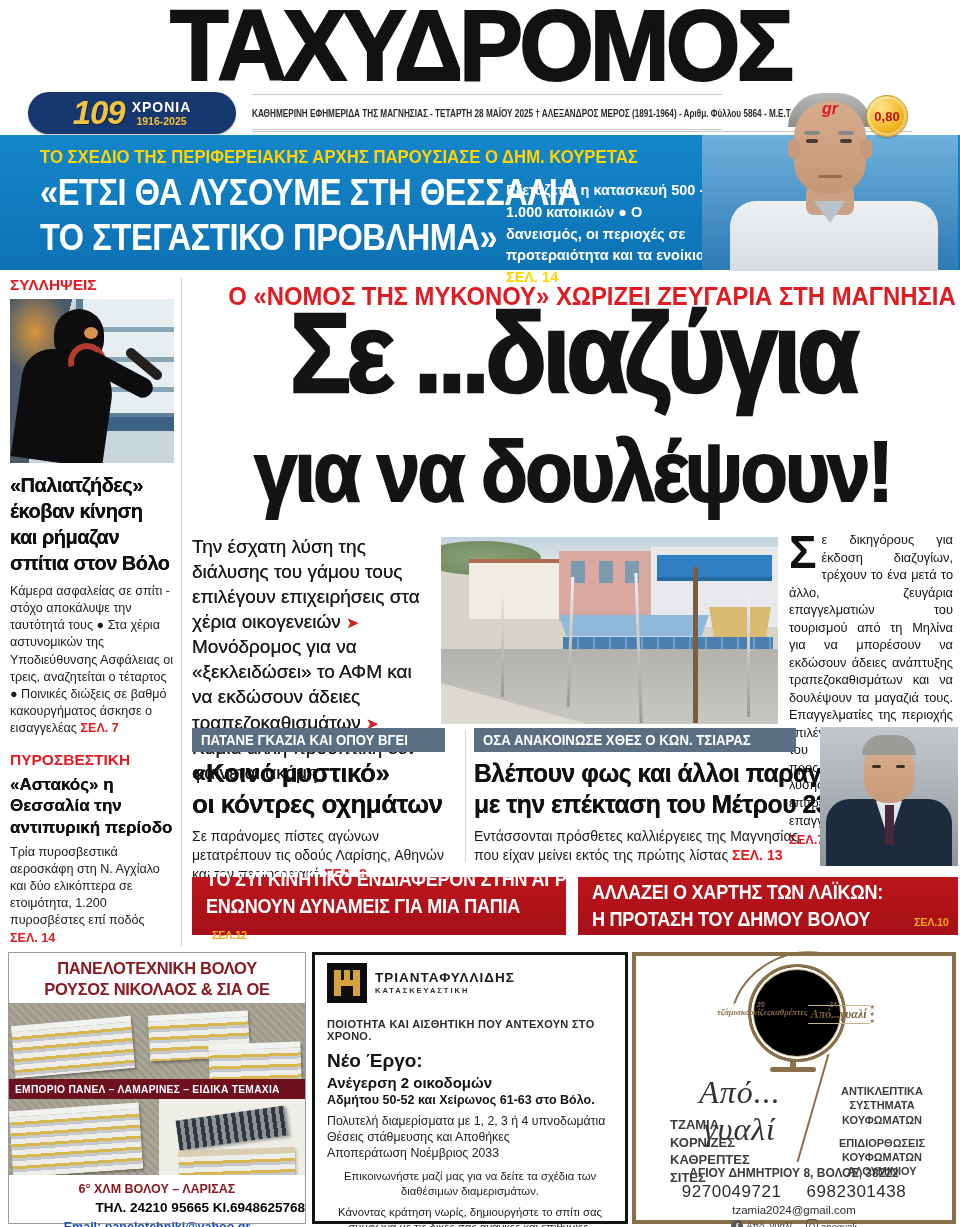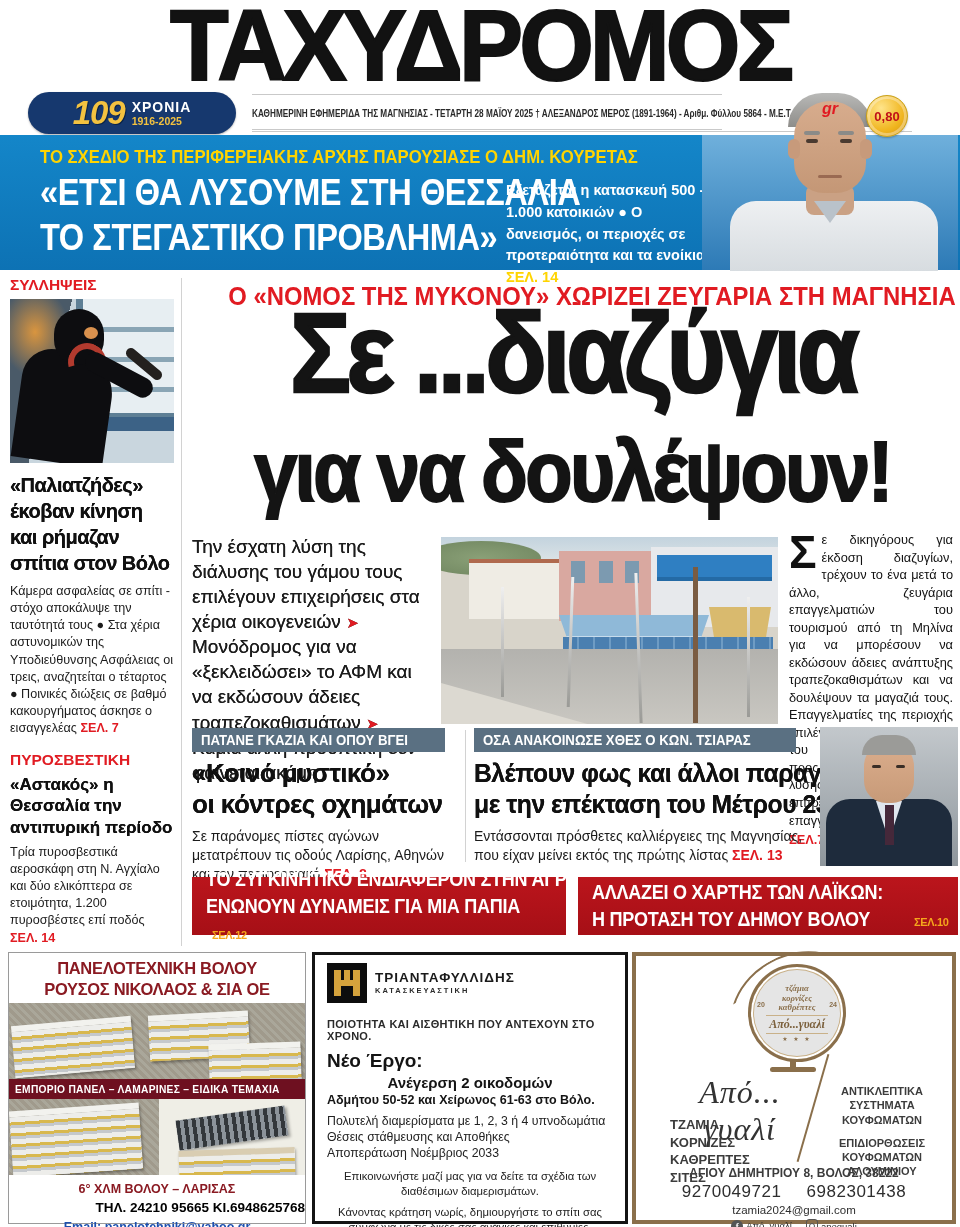--- a/index.html
+++ b/index.html
@@ -10,21 +10,21 @@
   .cxc{display:block;transform:scaleX(.9);transform-origin:50% 50%;white-space:nowrap;text-align:center;}
 
   
   .masthead-title{left:0;top:-12px;width:960px;text-align:center;font-weight:bold;font-size:96px;
     letter-spacing:-4px;color:#121212;transform:scaleY(1.04);transform-origin:top center;
     -webkit-text-stroke:2px #121212;}
   .badge{left:28px;top:92px;width:208px;height:42px;background:#16386e;border-radius:21px;
     display:flex;align-items:center;justify-content:center;gap:7px;box-shadow:0 1px 2px rgba(0,0,0,.3);}
   .badge-years{font-size:33px;font-weight:bold;color:#f3c240;font-style:italic;letter-spacing:-1px;
     text-shadow:1px 1px 0 #0a2348;}
-  .badge-col{display:flex;flex-direction:column;line-height:1;}
+  .badge-col{display:flex;flex-direction:column;line-height:1;text-align:center;}
   .badge-label{color:#ffffff;font-weight:bold;font-size:14px;letter-spacing:1px;}
   .badge-range{color:#f3c240;font-size:10.5px;font-weight:bold;margin-top:2px;}
   .dateline-wrap{left:252px;top:94px;width:470px;border-top:1px solid #c9c9c9;border-bottom:1px solid #c9c9c9;
     padding:8px 0;}
   .dateline{font-size:10.5px;color:#2a2a2a;font-weight:bold;display:inline-block;
     transform:scaleX(.78);transform-origin:0 50%;white-space:nowrap;}
   .hairline2{left:252px;top:131px;width:660px;border-bottom:1px solid #c9c9c9;height:0;}
   .site-frag{left:822px;top:100px;color:#e11b22;font-weight:bold;font-style:italic;font-size:16px;z-index:7;}
   .coin{left:866px;top:95px;width:40px;height:40px;border-radius:50%;z-index:8;
     background:radial-gradient(circle at 35% 30%,#ffe48a,#f0b51e 60%,#cf8f10);
@@ -176,30 +176,30 @@
   .ad1-mail{color:#1d4fae;font-weight:bold;font-size:12.5px;}
 
   .ad2{left:312px;top:952px;width:316px;height:272px;border:3px solid #141414;padding:8px 12px;}
   .t-head{display:flex;align-items:center;gap:8px;}
   .t-logo{width:40px;height:40px;background:#0d0d0d;position:relative;flex:0 0 auto;}
   .t-logo i{position:absolute;background:#d4a23c;}
   .t-name{font-weight:bold;font-size:13.5px;letter-spacing:1px;color:#1a1a1a;line-height:1.1;}
   .t-type{font-size:7.5px;letter-spacing:2px;font-weight:bold;color:#2a2a2a;}
   .t-tag{font-size:11px;font-weight:bold;color:#2a2a2a;margin:15px 0 8px 0;letter-spacing:.3px;}
   .t-project{font-weight:bold;font-size:19px;color:#141414;margin-bottom:2px;}
-  .t-ptitle{font-weight:bold;font-size:15px;color:#141414;margin-bottom:2px;text-align:center;}
+  .t-ptitle{font-weight:bold;font-size:15px;color:#141414;margin-bottom:2px;}
   .t-paddr{font-weight:bold;font-size:12.5px;color:#141414;margin-bottom:7px;}
   .t-feat{font-size:12.3px;color:#222;line-height:1.3;}
   .t-para{font-size:11.3px;color:#222;text-align:center;margin-top:7px;line-height:1.3;}
   .t-info{font-weight:bold;font-size:15px;margin-top:8px;}
 
   .ad3{left:632px;top:952px;width:324px;height:272px;border:4px solid #8a6f4b;color:#3c3c3c;}
   .g-globe{position:absolute;left:112px;top:8px;width:92px;height:92px;border:3px solid #8a6f4b;border-radius:50%;
-    background:#e5e5e5;box-shadow:inset 0 0 0 2px #fff,inset 0 0 0 3px #c9b189;
-    display:flex;flex-direction:column;align-items:center;justify-content:center;z-index:2;}
+    background:#000000;box-shadow:inset 0 0 0 2px #fff,inset 0 0 0 3px #c9b189;
+    display:flex;align-items:center;justify-content:center;z-index:2;}
   .g-axis{position:absolute;left:92px;top:-2px;width:136px;height:112px;border:2px solid #8a6f4b;
     border-radius:50%;transform:rotate(-28deg);clip-path:polygon(0 0,100% 0,100% 18%,0 18%);z-index:1;}
   .g-stand{position:absolute;left:154px;top:100px;width:6px;height:12px;background:#8a6f4b;}
   .g-base{position:absolute;left:134px;top:111px;width:46px;height:5px;border-radius:3px;background:#8a6f4b;}
   .g-line{font-family:"Liberation Serif",serif;font-style:italic;font-size:8.5px;line-height:1.15;color:#8a6f4b;
     font-weight:bold;}
   .g-logoname{font-family:"Liberation Serif",serif;font-style:italic;font-size:12px;color:#7a5f3b;
     font-weight:bold;margin-top:2px;border-top:1px solid #c9b189;border-bottom:1px solid #c9b189;padding:1px 3px;}
   .g-stars{font-size:6px;color:#8a6f4b;letter-spacing:2px;margin-top:1px;}
   .g-yr{position:absolute;font-size:7px;color:#8a6f4b;top:34px;font-weight:bold;}

